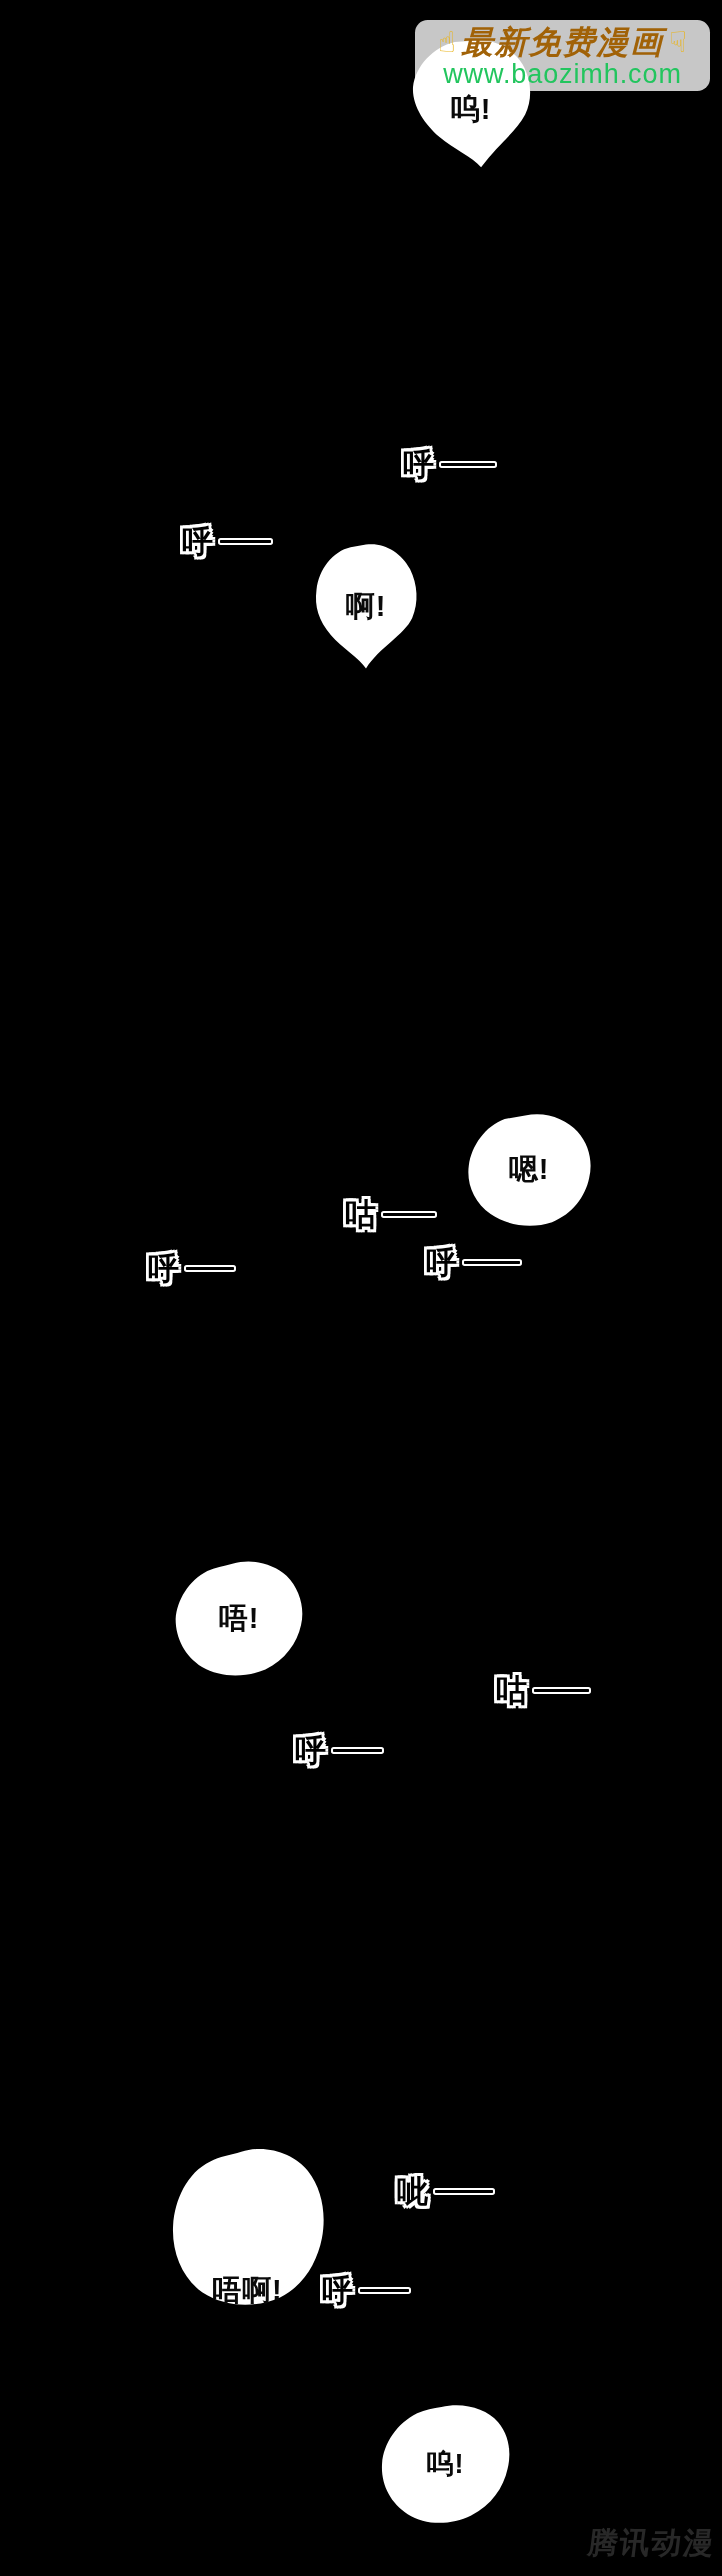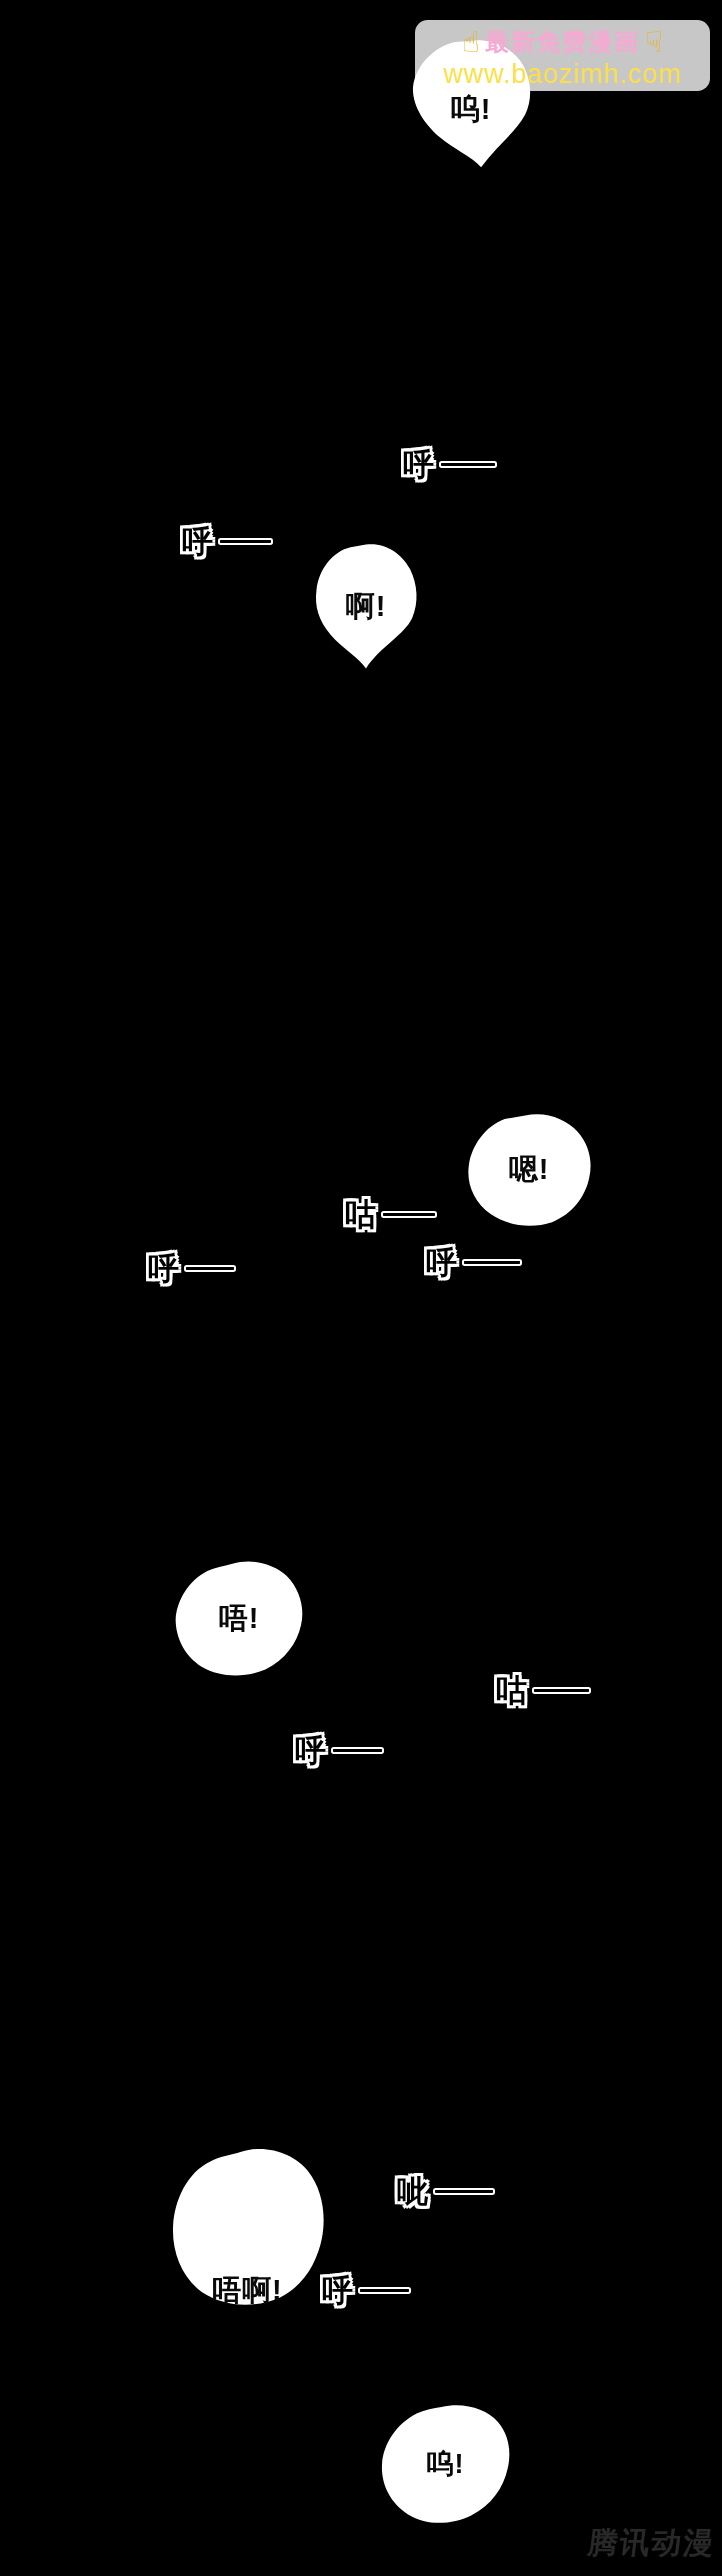--- a/index.html
+++ b/index.html
@@ -41,27 +41,27 @@
     left:415px;top:20px;width:295px;height:71px;
     background:rgba(255,255,255,0.78);
     border-radius:12.6px;
     display:flex;flex-direction:column;align-items:center;justify-content:center;
   }
   .banner-row1{
     display:flex;align-items:center;justify-content:center;gap:5.4px;
     height:36px;margin-top:1.8px;
   }
   .banner-title{
-    color:#f9a8d4;font-size:24px;font-weight:bold;letter-spacing:1.8px;line-height:1;
+    color:#a16207;font-size:32px;font-weight:bold;letter-spacing:1.8px;line-height:1;font-style:italic;
   }
   .hand{
     color:#e9b41d;font-size:29px;line-height:1;font-weight:bold;
   }
   .banner-url{
-    color:#fde047;font-size:27px;font-weight:500;letter-spacing:0.9px;line-height:1;
+    color:#22c55e;font-size:27px;font-weight:500;letter-spacing:0.9px;line-height:1;
     margin-top:0.9px;white-space:nowrap;
   }
 
   
   .publisher{
     position:absolute;z-index:1;
     left:588px;top:2525px;width:126px;height:36px;
     color:#282828;font-size:30px;font-weight:800;letter-spacing:1.8px;line-height:36px;
     transform:skewX(-7deg);
     white-space:nowrap;

